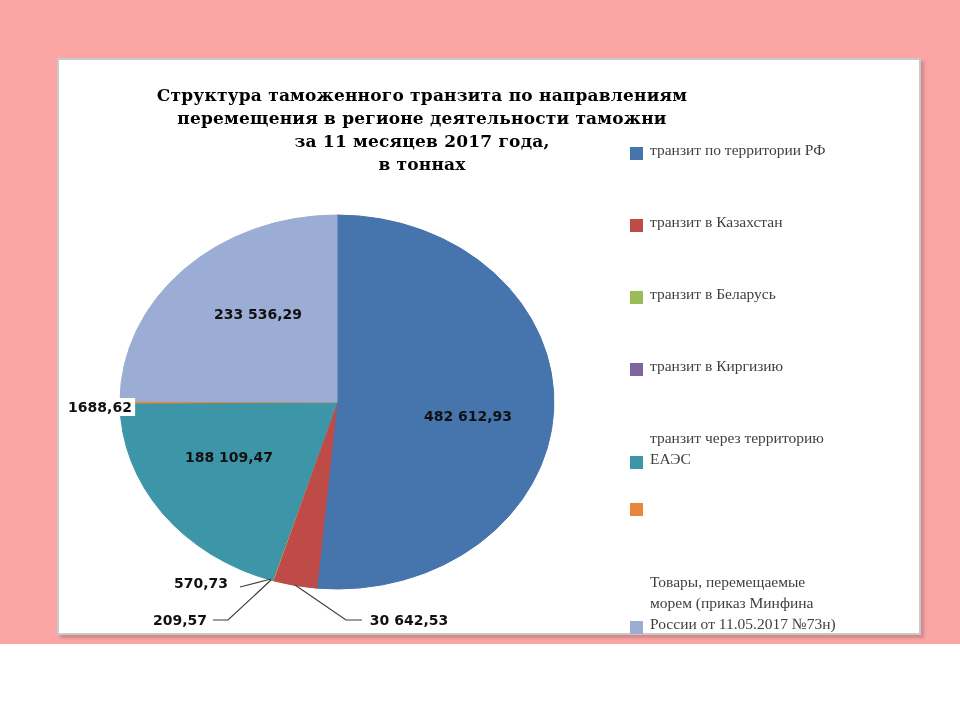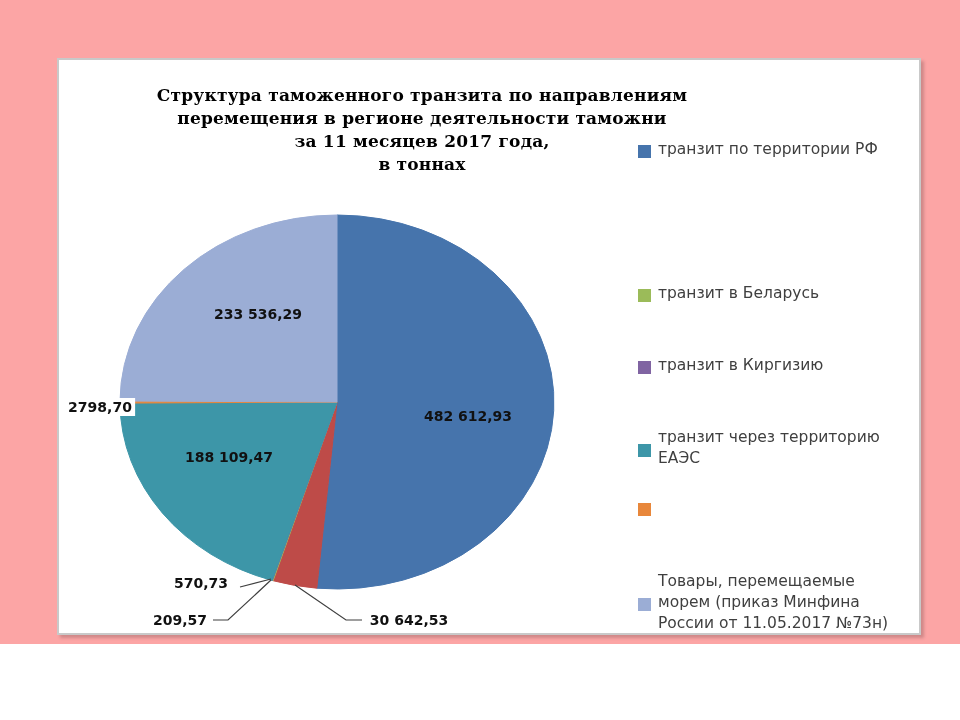--- a/index.html
+++ b/index.html
@@ -8,21 +8,21 @@
   #chart-frame{position:absolute;left:57px;top:58px;width:860px;height:573px;
         background:#ffffff;border:2px solid #c9c9c9;box-shadow:3px 3px 3px rgba(0,0,0,0.18);}
   #chart-title{position:absolute;left:62px;top:84px;width:720px;text-align:center;
         font-family:"DejaVu Serif","Liberation Serif",serif;font-weight:bold;
         font-size:17px;line-height:23px;color:#000;white-space:pre-line;letter-spacing:0.2px;}
   #pie-svg{position:absolute;left:0;top:0;width:960px;height:720px;}
   .pie-label{position:absolute;transform:translate(-50%,-50%);
         font-weight:bold;font-size:14px;color:#111;white-space:nowrap;}
   .pie-label.boxed{background:#ffffff;padding:1px 3px;}
   #legend{position:absolute;left:630px;top:0;width:285px;height:720px;}
-  .legend-item{position:absolute;left:8px;display:flex;align-items:center;width:285px;}
+  .legend-item{position:absolute;left:0;display:flex;align-items:flex-end;width:285px;font-family:Liberation Serif, serif;}
   .swatch{flex:0 0 13px;width:13px;height:13px;margin-top:4px;margin-right:7px;}
   .legend-label{font-size:15.5px;line-height:21px;color:#3f3f3f;white-space:pre-line;}
 </style>
 </head>
 <body>
 
 <div id="page">
 
   <div id="chart-frame"></div>
 
@@ -46,27 +46,31 @@
       <polyline points="213,620 228,620 271,580"></polyline>
       <polyline points="362,620 346,620 295,585"></polyline>
     </g>
   </svg>
 
   <div class="pie-label" style="left:468px;top:416px">482 612,93</div>
   <div class="pie-label" style="left:409px;top:620px">30 642,53</div>
   <div class="pie-label" style="left:201px;top:583px">570,73</div>
   <div class="pie-label" style="left:180px;top:620px">209,57</div>
   <div class="pie-label" style="left:229px;top:457px">188 109,47</div>
-  <div class="pie-label boxed" style="left:100px;top:407px">2798,70</div>
+  <div class="pie-label boxed" style="left:100px;top:407px">1688,62</div>
   <div class="pie-label" style="left:258px;top:314px">233 536,29</div>
 
   <div id="legend">
     <div class="legend-item" style="top:139px">
       <span class="swatch" style="background-color: rgb(70, 116, 172);"></span>
       <span class="legend-label">транзит по территории РФ</span>
+    </div>
+    <div class="legend-item" style="top:211px">
+      <span class="swatch" style="background-color: rgb(190, 75, 72);"></span>
+      <span class="legend-label">транзит в Казахстан</span>
     </div>
     <div class="legend-item" style="top:283px">
       <span class="swatch" style="background-color: rgb(155, 187, 89);"></span>
       <span class="legend-label">транзит в Беларусь</span>
     </div>
     <div class="legend-item" style="top:355px">
       <span class="swatch" style="background-color: rgb(128, 100, 162);"></span>
       <span class="legend-label">транзит в Киргизию</span>
     </div>
     <div class="legend-item" style="top:427px">

